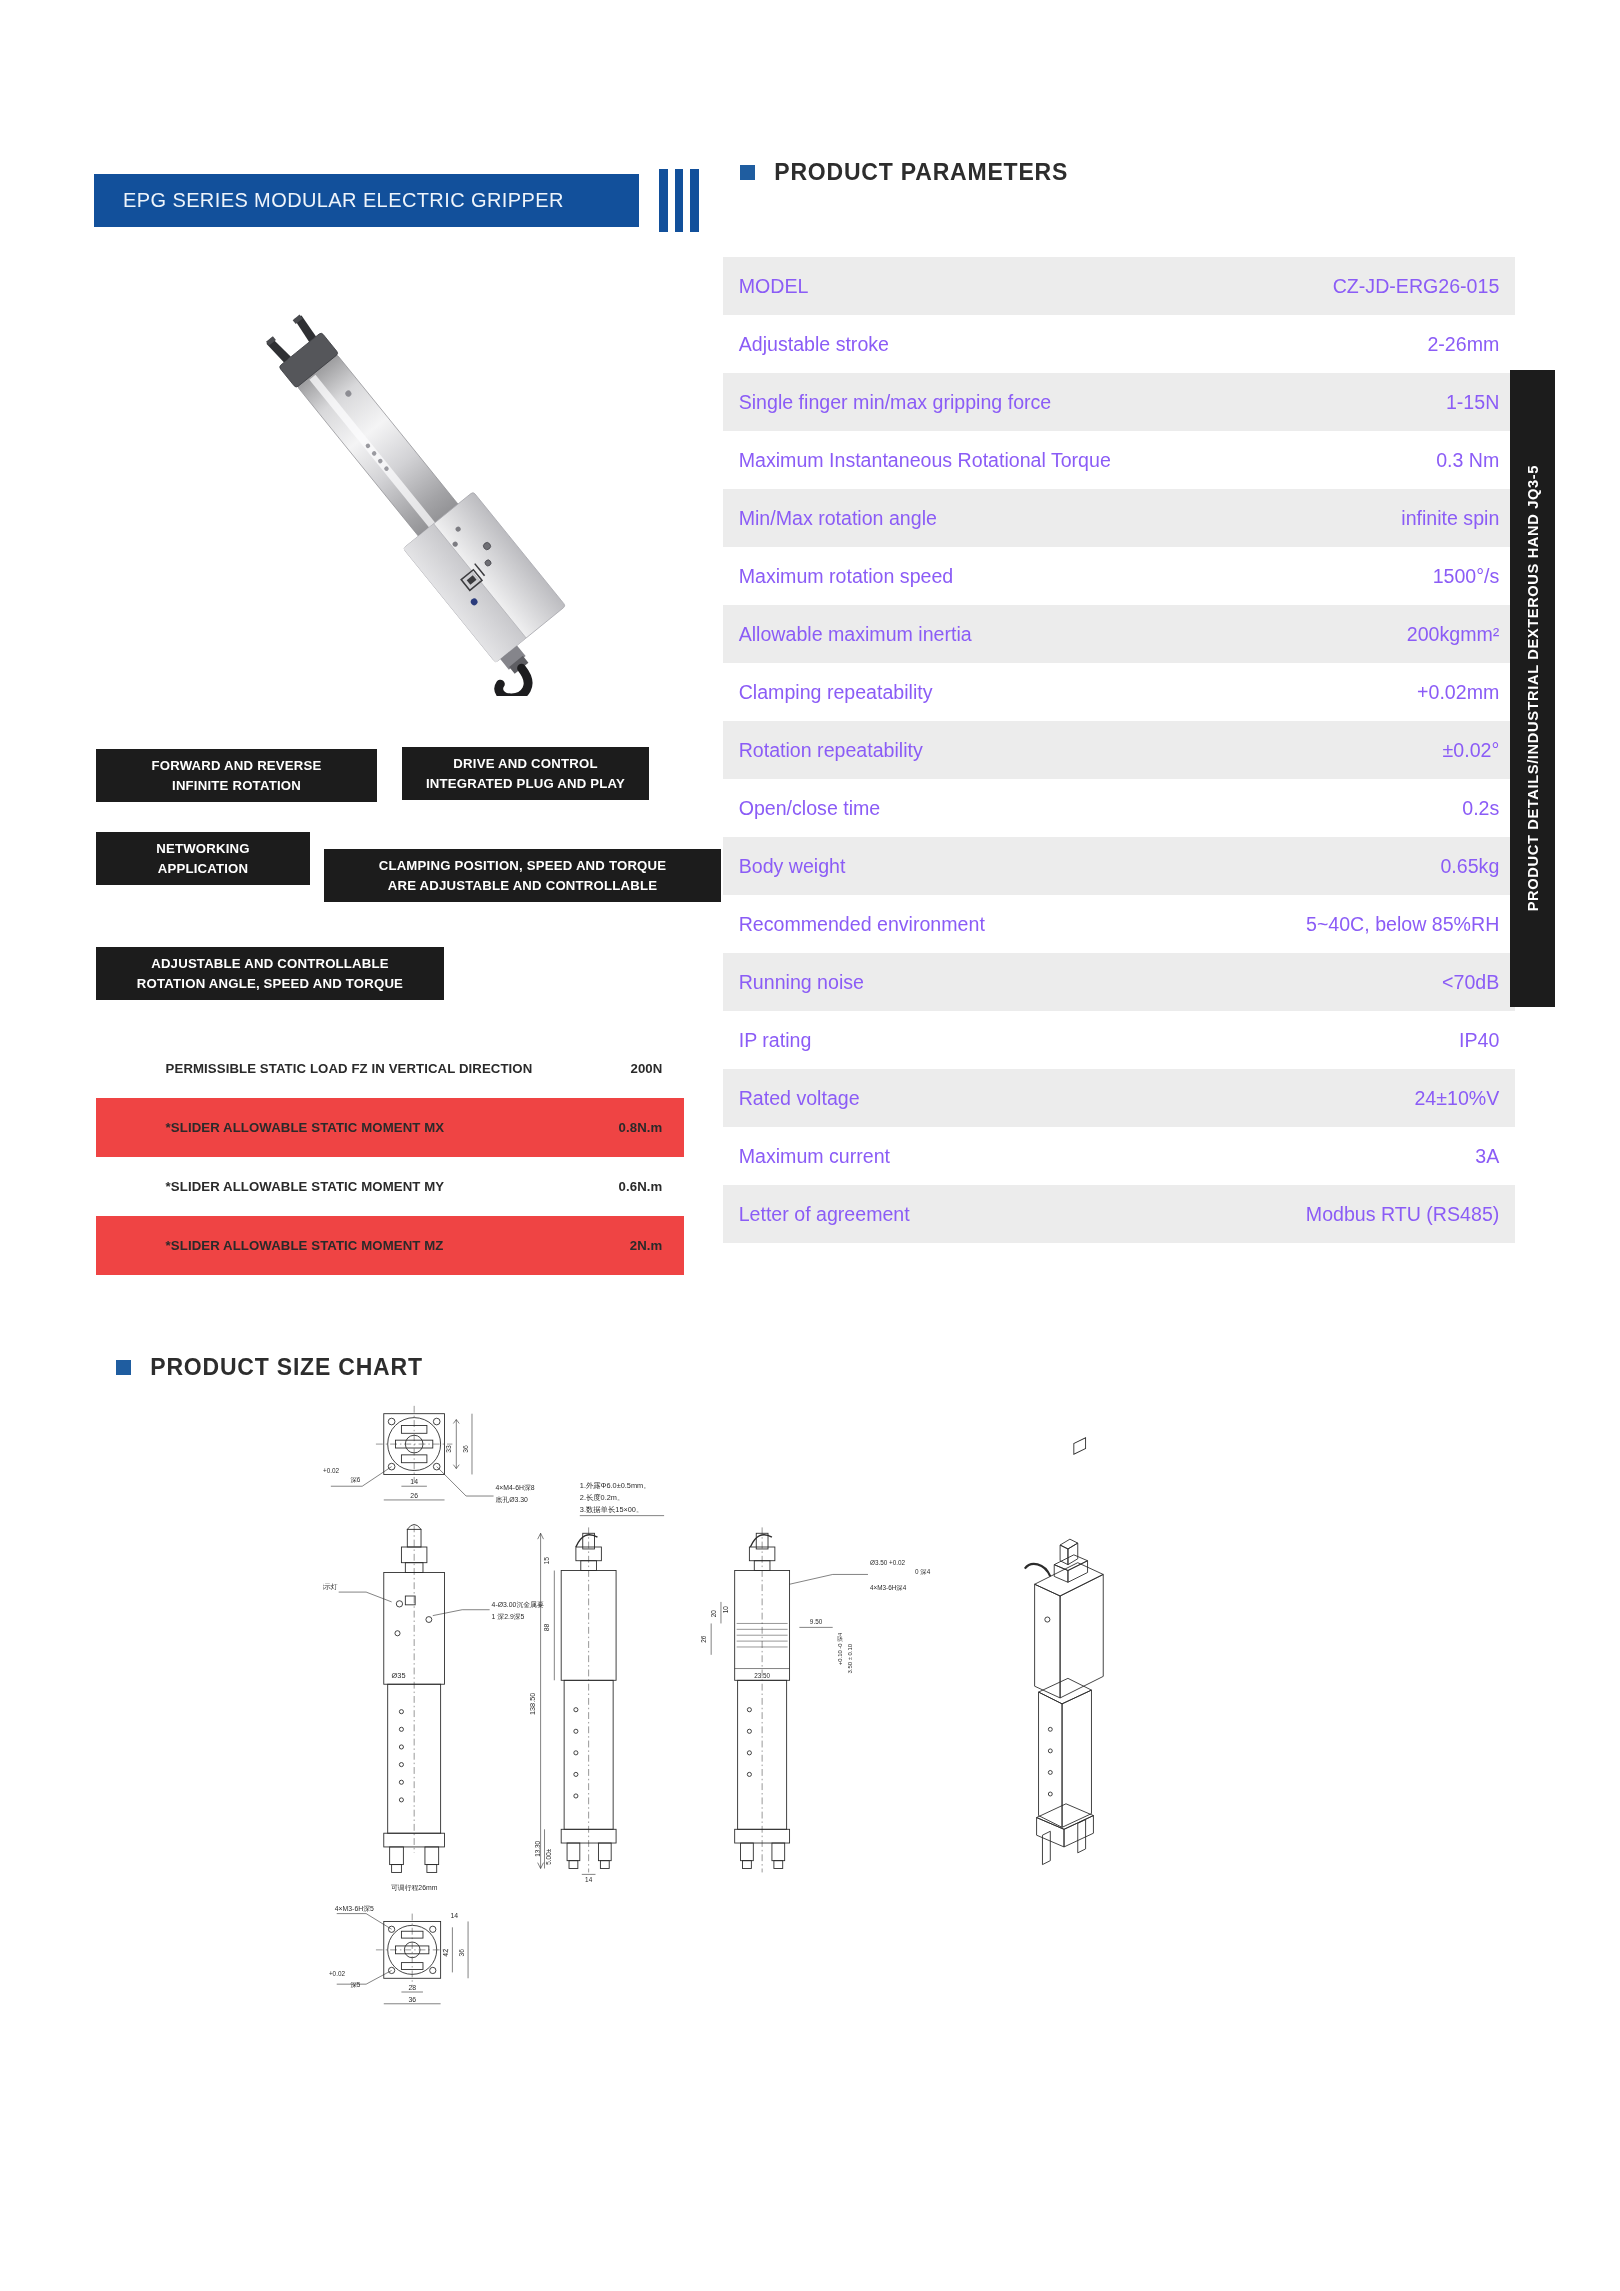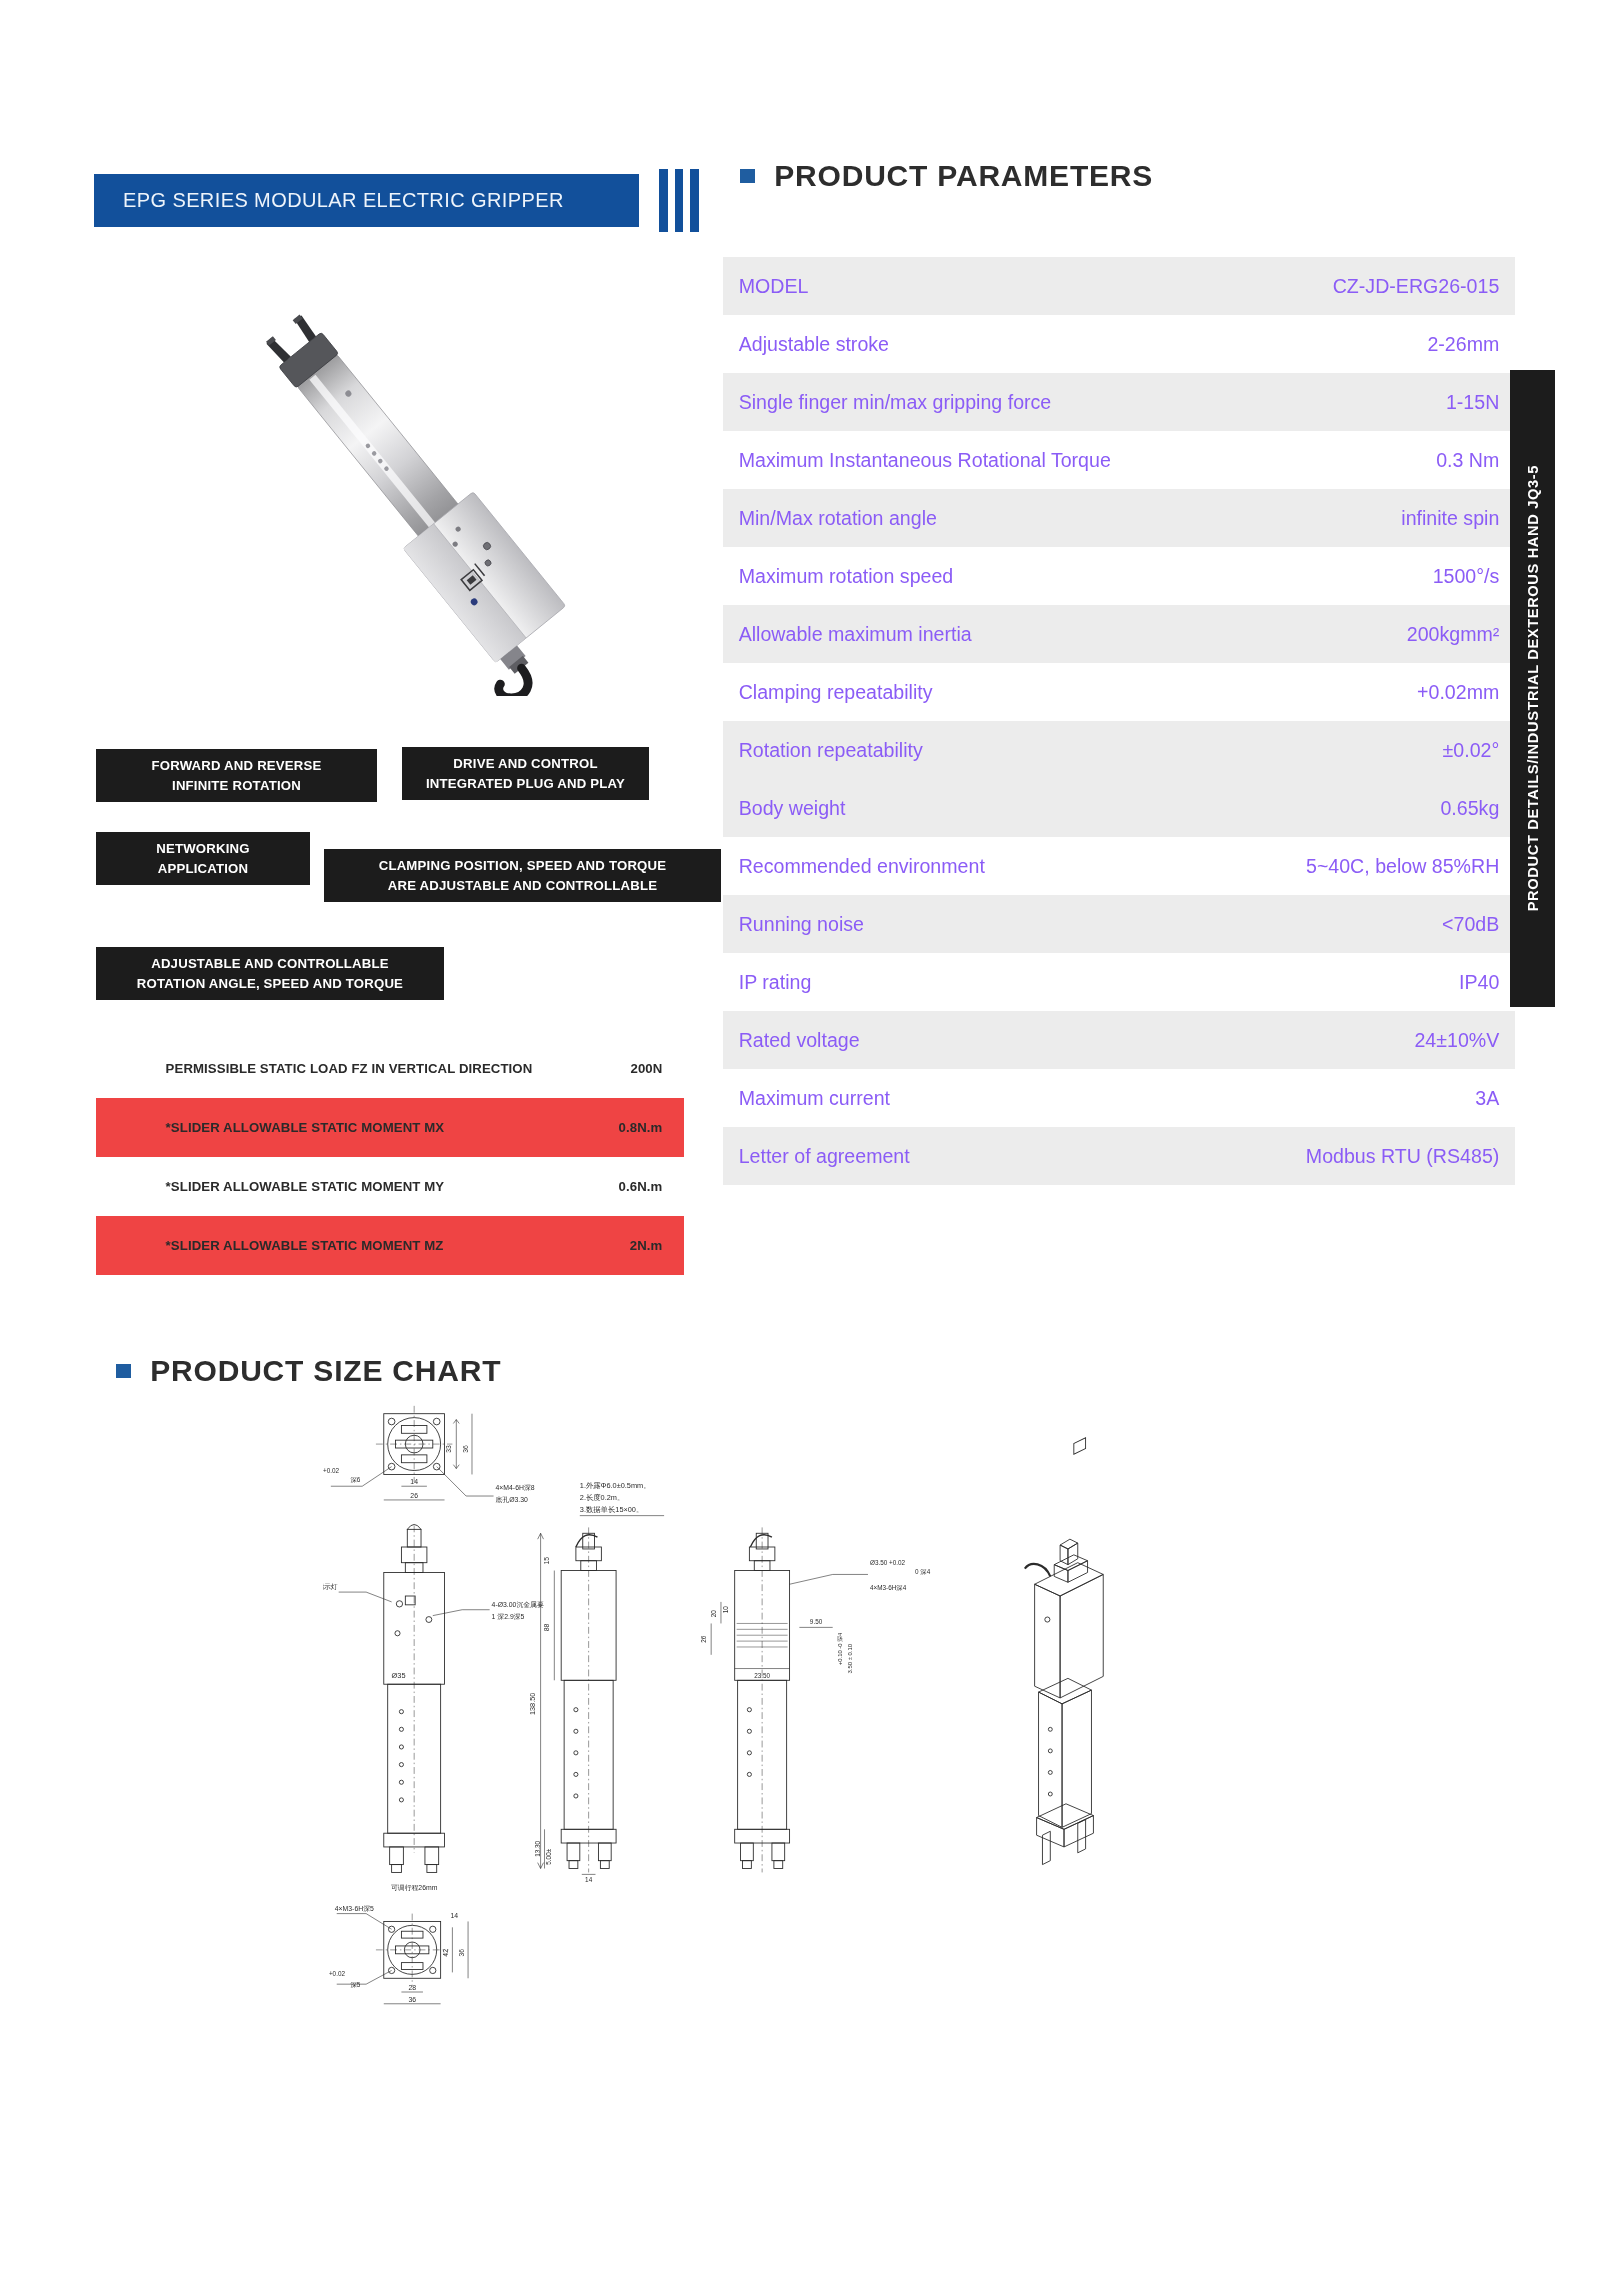--- a/index.html
+++ b/index.html
@@ -53,21 +53,21 @@
     display: flex;
     align-items: center;
     gap: 19.6px;
   }
   .section-heading .sq {
     width: 14.7px; height: 14.7px;
     background: #1f5da0;
     flex: 0 0 auto;
   }
   .section-heading .txt {
-    font-size: 30px;
+    font-size: 23px;
     font-weight: bold;
     color: #2d2d2d;
     letter-spacing: 0.8px;
     white-space: nowrap;
   }
   #heading-params { left: 740px; top: 159px; }
   #heading-size   { left: 116px; top: 1354px; }
 
   
   #product-photo {
@@ -348,20 +348,24 @@
     <div class="pvalue">200kgmm²</div>
   </div>
   <div class="prow">
     <div class="plabel">Clamping repeatability</div>
     <div class="pvalue">+0.02mm</div>
   </div>
   <div class="prow alt">
     <div class="plabel">Rotation repeatability</div>
     <div class="pvalue">±0.02°</div>
   </div>
+  <div class="prow">
+    <div class="plabel">Open/close time</div>
+    <div class="pvalue">0.2s</div>
+  </div>
   <div class="prow alt">
     <div class="plabel">Body weight</div>
     <div class="pvalue">0.65kg</div>
   </div>
   <div class="prow">
     <div class="plabel">Recommended environment</div>
     <div class="pvalue">5~40C, below 85%RH</div>
   </div>
   <div class="prow alt">
     <div class="plabel">Running noise</div>

